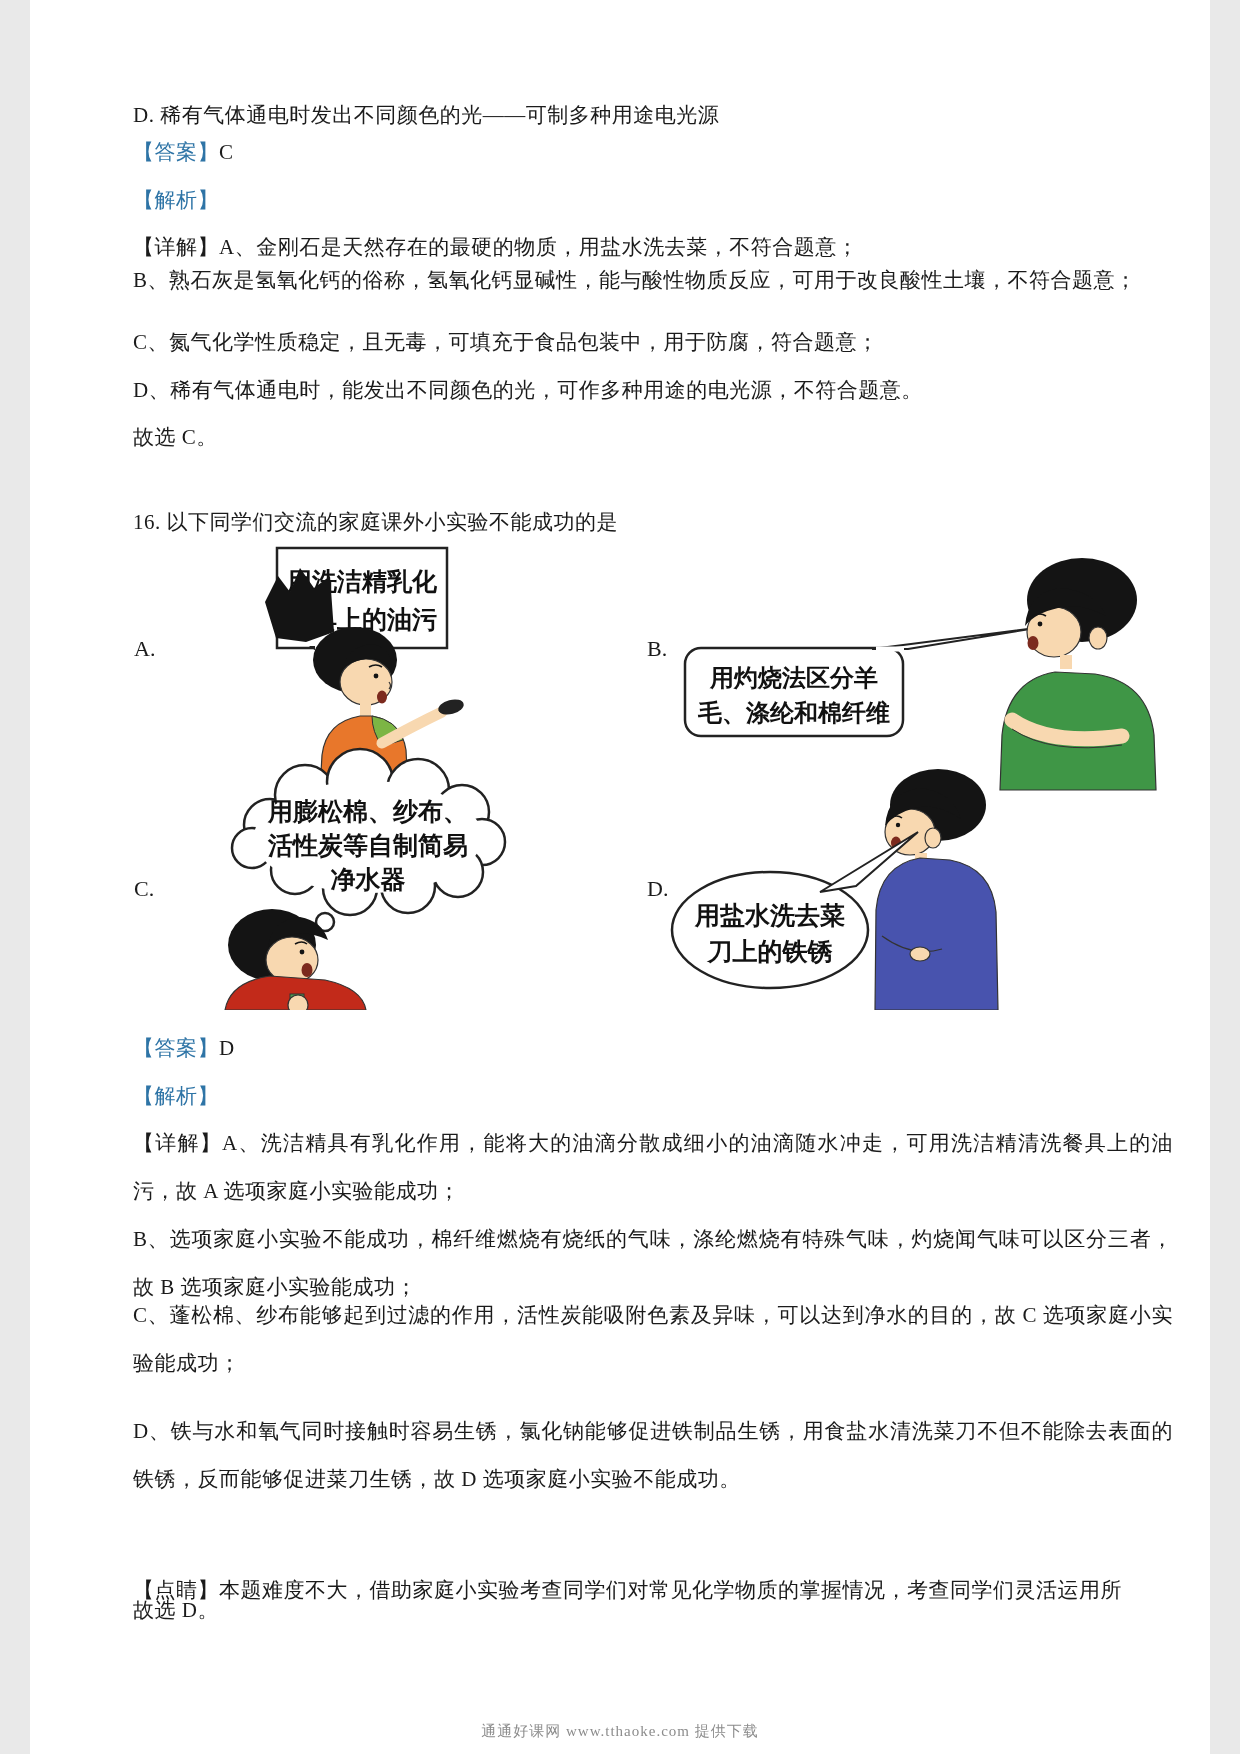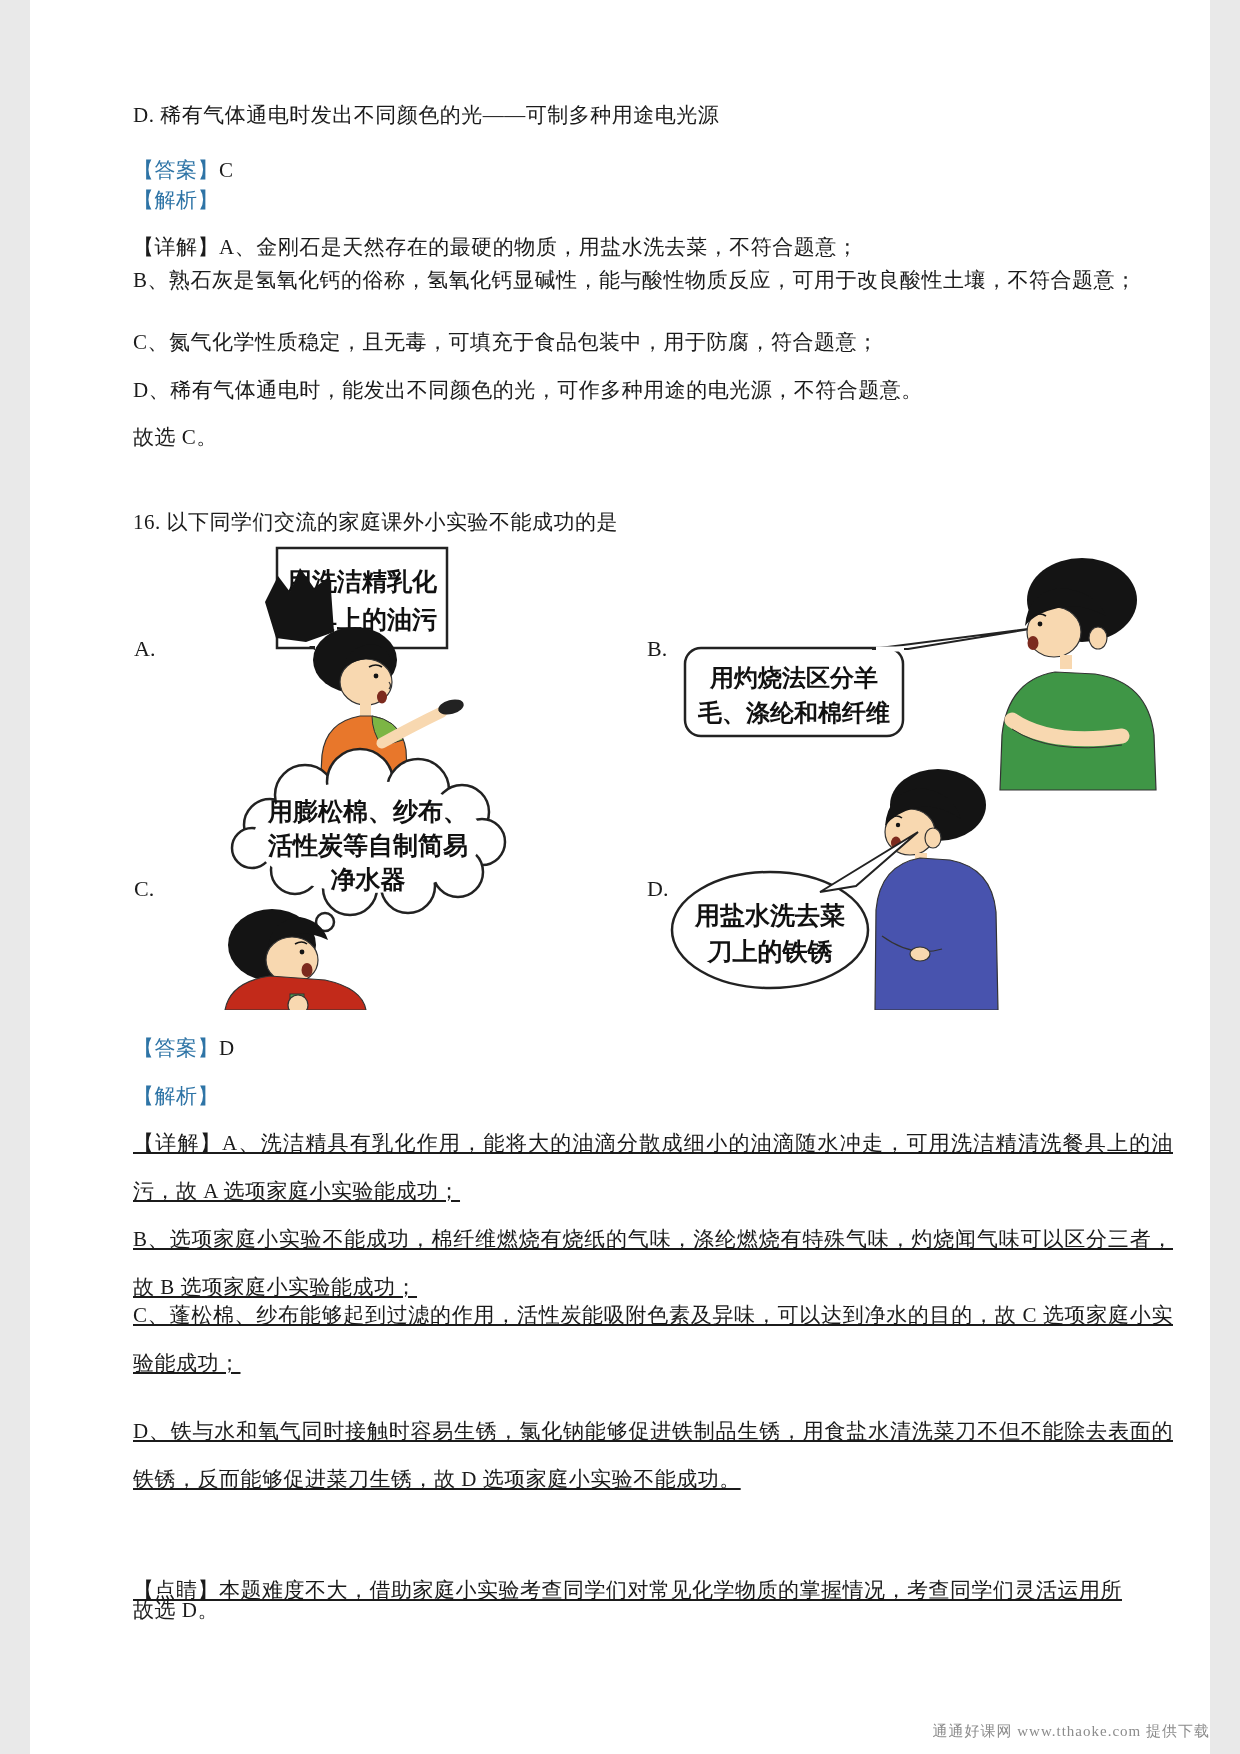--- a/index.html
+++ b/index.html
@@ -11,47 +11,46 @@
   }
   .t {
     position:absolute; left:103px; margin:0;
     font-size:21px; line-height:48px; letter-spacing:0.5px;
     white-space:nowrap;
   }
   .para {
     position:absolute; left:103px; width:1040px; margin:0;
     font-size:21px; line-height:48px; letter-spacing:0.5px;
     text-align:justify;
-    text-decoration:underline;
   }
   .blue { color:#2e74a6; }
   .figure { position:absolute; left:90px; top:540px; }
   .opt-label {
     font-size:22px; fill:#1b1b1b;
     font-family:"Liberation Serif","DejaVu Serif",serif;
   }
   .bubble-line {
     font-size:25px; font-weight:bold; fill:#111111;
     font-family:"Liberation Serif","DejaVu Serif",serif;
   }
   .footer {
     position:absolute; left:0; top:1722px; width:100%; margin:0;
-    text-align:right; font-size:15px; color:#8c8c8c; letter-spacing:1px;
+    text-align:center; font-size:15px; color:#8c8c8c; letter-spacing:1px;
   }
   .outline { stroke:#222; stroke-width:2.5; fill:#fff; }
   .thin { stroke:#333; stroke-width:1.2; }
 </style>
 </head>
 <body>
 
 <div class="page">
 
   <p class="t" style="top:91px">D. 稀有气体通电时发出不同颜色的光——可制多种用途电光源</p>
 
-  <p class="t" style="top:146px"><span class="blue">【答案】</span><span>C</span></p>
+  <p class="t" style="top:128px"><span class="blue">【答案】</span><span>C</span></p>
 
   <p class="t" style="top:176px"><span class="blue">【解析】</span></p>
 
   <p class="t" style="top:223px">【详解】A、金刚石是天然存在的最硬的物质，用盐水洗去菜，不符合题意；</p>
   <p class="t" style="top:256px">B、熟石灰是氢氧化钙的俗称，氢氧化钙显碱性，能与酸性物质反应，可用于改良酸性土壤，不符合题意；</p>
   <p class="t" style="top:318px">C、氮气化学性质稳定，且无毒，可填充于食品包装中，用于防腐，符合题意；</p>
   <p class="t" style="top:366px">D、稀有气体通电时，能发出不同颜色的光，可作多种用途的电光源，不符合题意。</p>
   <p class="t" style="top:413px">故选 C。</p>
 
   <p class="t" style="top:498px">16. 以下同学们交流的家庭课外小实验不能成功的是</p>

